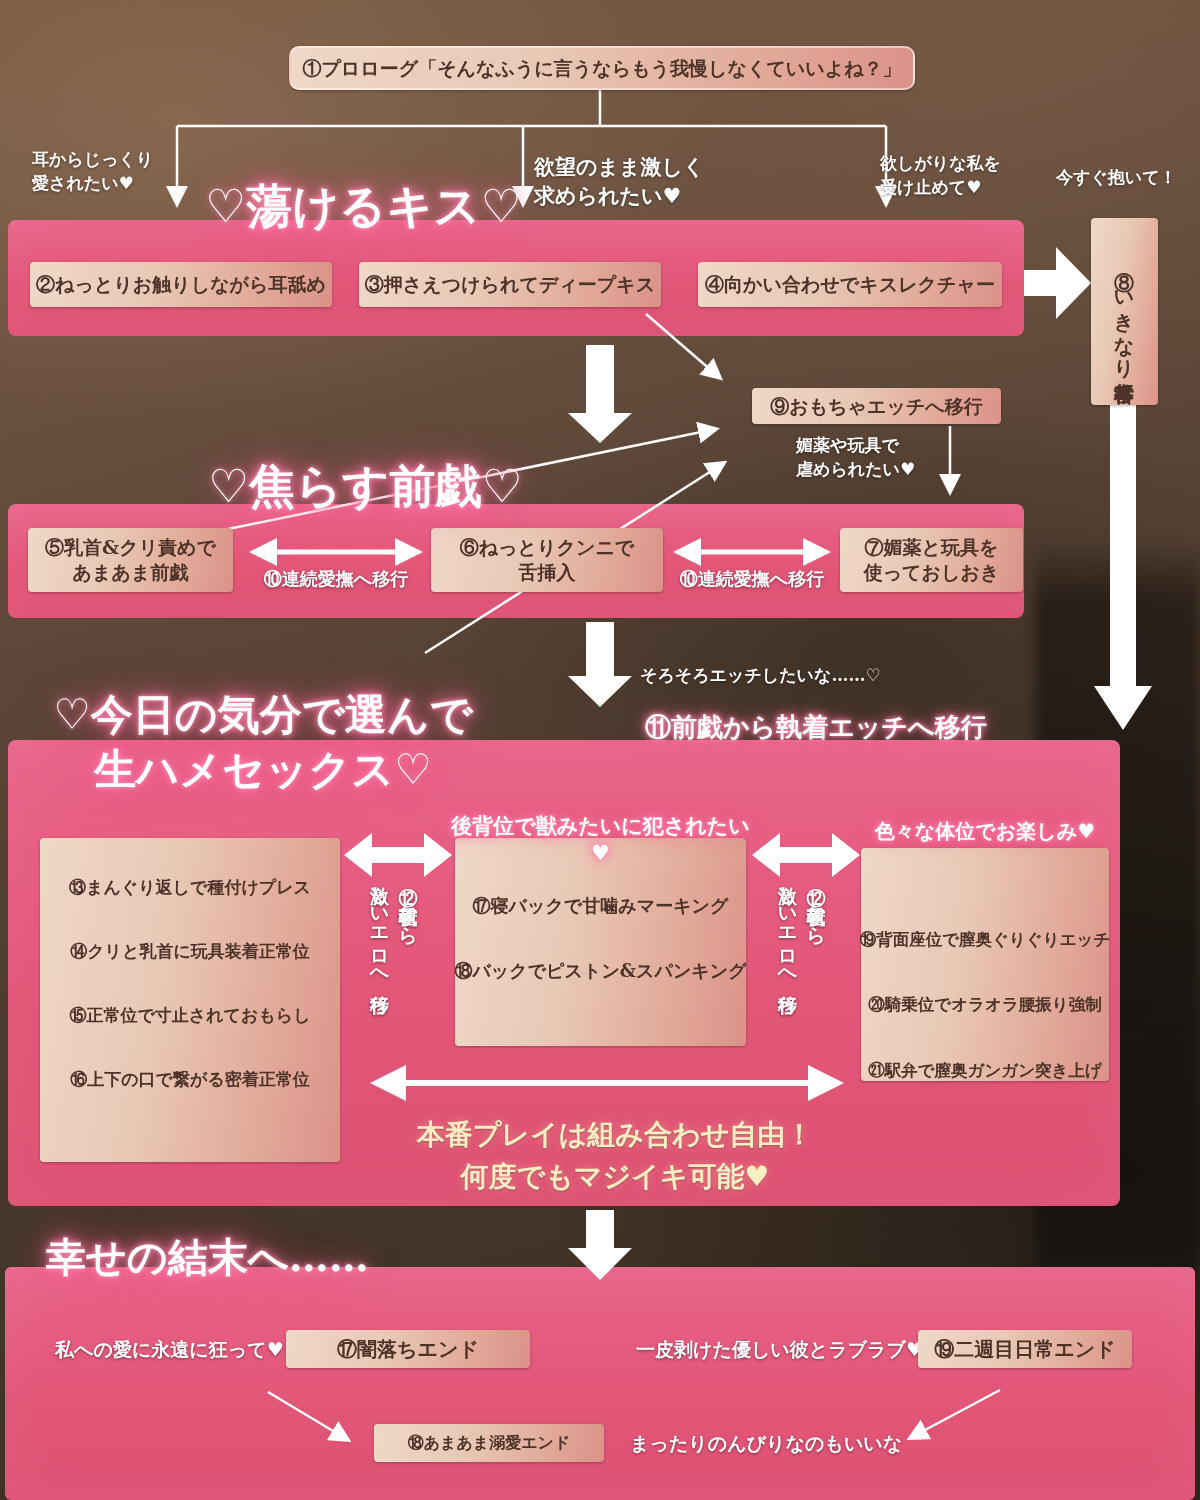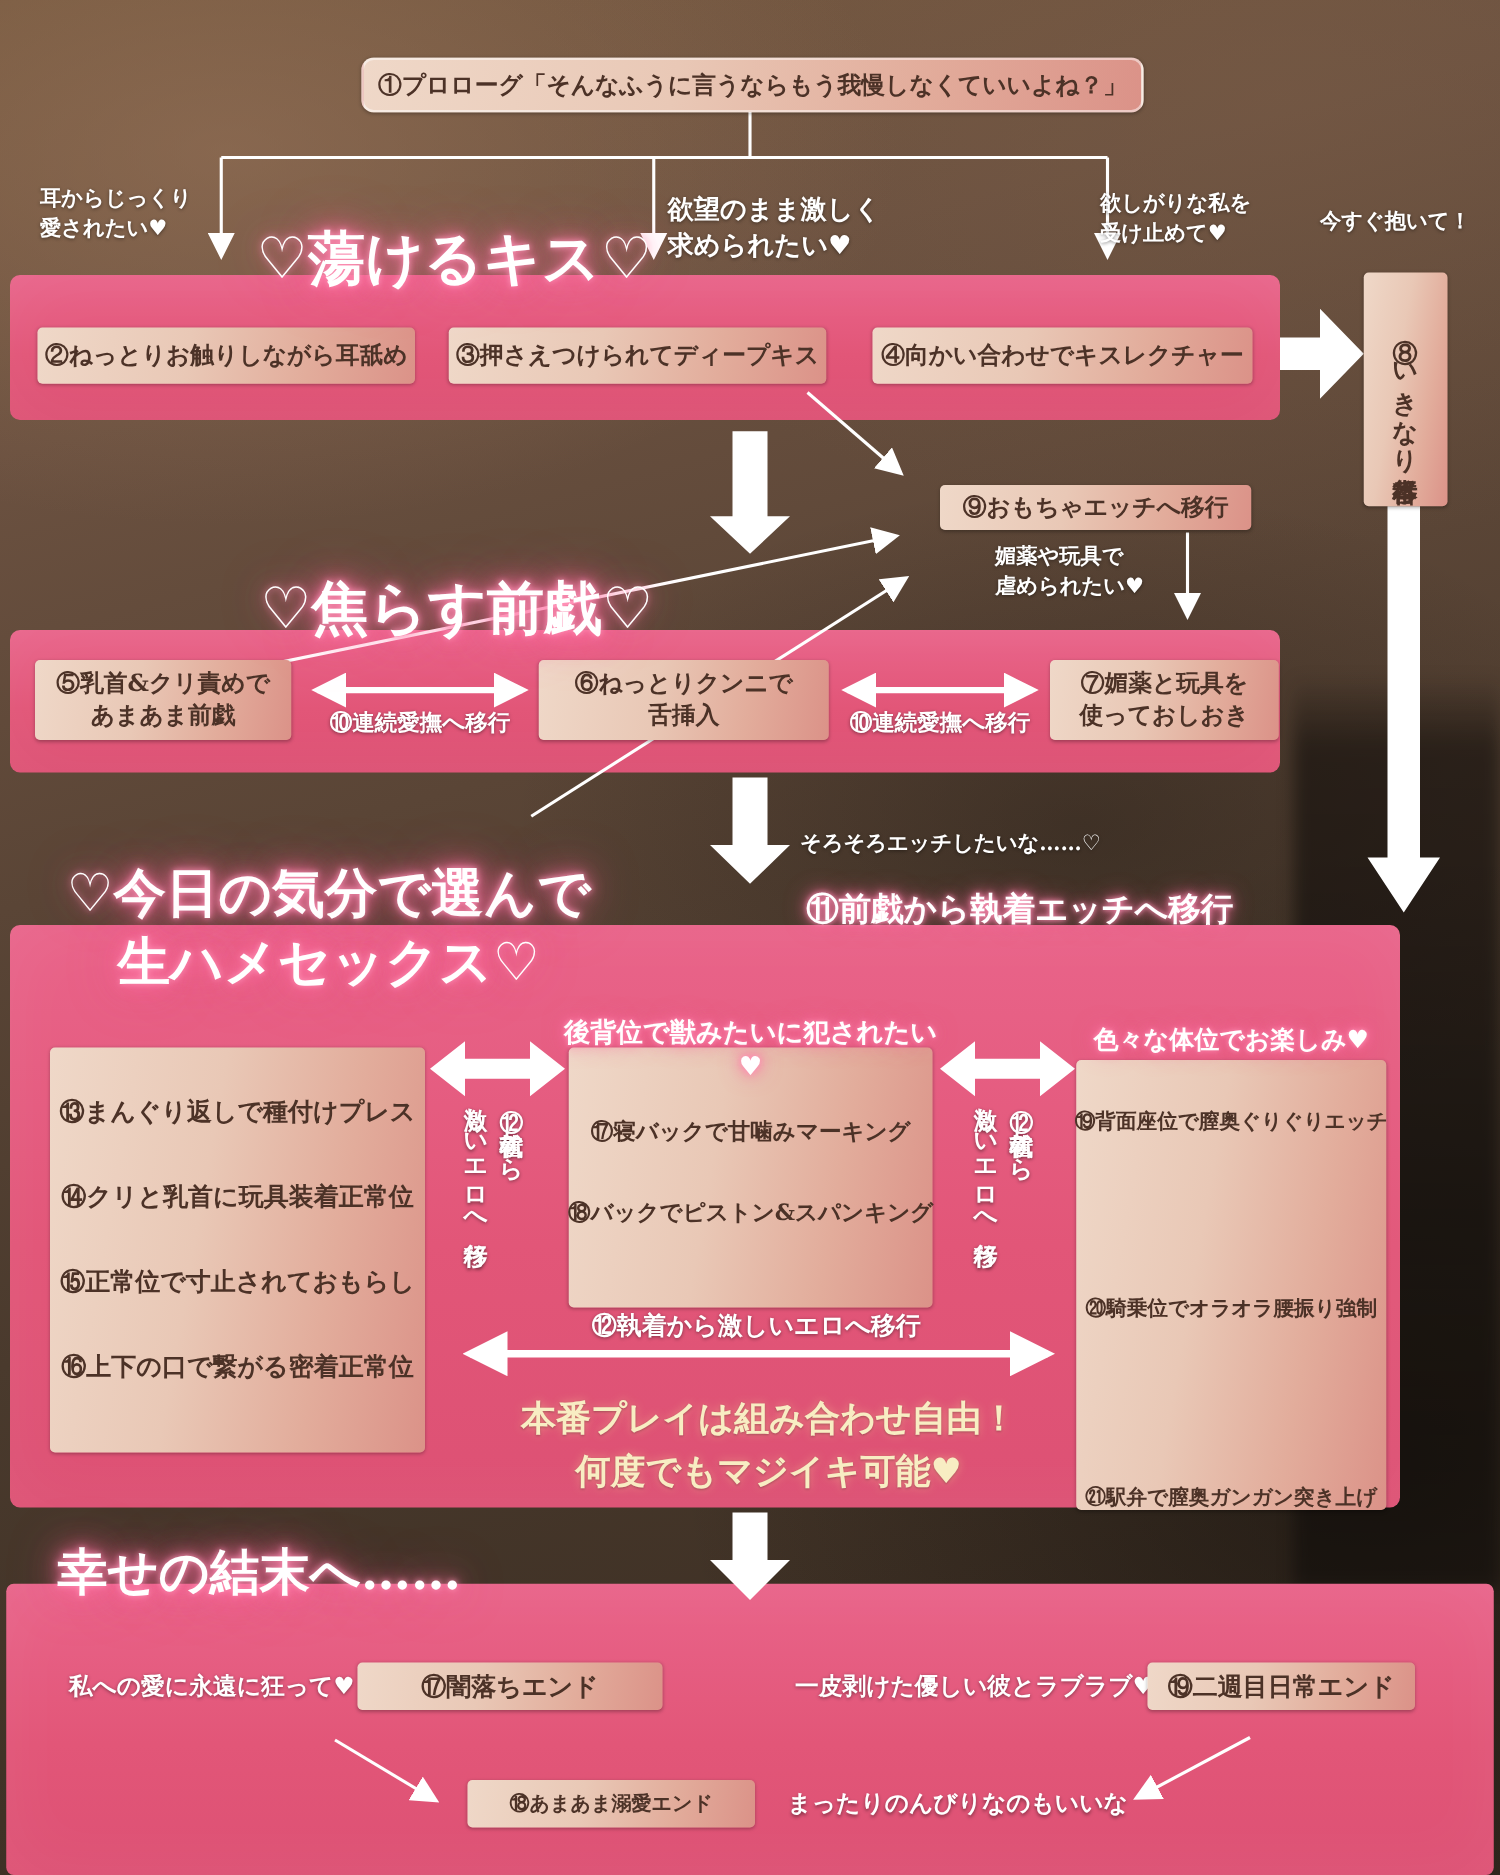--- a/index.html
+++ b/index.html
@@ -121,44 +121,43 @@
 使っておしおき</div>
 
   <div class="abs wlab" style="left:640px;top:664px;font-size:17px">そろそろエッチしたいな……♡</div>
   <div class="abs glow-sm" style="left:645px;top:710px;font-size:26px">⑪前戯から執着エッチへ移行</div>
   <div class="abs glow" style="left:38px;top:688px;width:450px;font-size:42px;text-align:center;line-height:1.3">♡今日の気分で選んで
 生ハメセックス♡</div>
 
   <div class="abs glow-sm" style="left:448px;top:812px;width:305px;font-size:21px">後背位で獣みたいに犯されたい♥</div>
   <div class="abs glow-sm" style="left:860px;top:818px;width:250px;font-size:20px">色々な体位でお楽しみ♥</div>
 
-  <div class="abs bx col" style="left:40px;top:838px;width:300px;height:324px;font-size:20px;padding-top:38px;gap:42px;justify-content:flex-start;box-sizing:border-box">
+  <div class="abs bx col" style="left:40px;top:838px;width:300px;height:324px;font-size:17px;padding-top:38px;gap:42px;justify-content:flex-start;box-sizing:border-box">
     <div class="item">⑬まんぐり返しで種付けプレス</div>
     <div class="item">⑭クリと乳首に玩具装着正常位</div>
     <div class="item">⑮正常位で寸止されておもらし</div>
     <div class="item">⑯上下の口で繋がる密着正常位</div>
   </div>
 
   <div class="abs bx col" style="left:455px;top:838px;width:291px;height:208px;font-size:18px;padding-top:56px;gap:42px;justify-content:flex-start;box-sizing:border-box">
     <div class="item">⑰寝バックで甘噛みマーキング</div>
     <div class="item">⑱バックでピストン&amp;スパンキング</div>
   </div>
 
-  <div class="abs bx col" style="left:861px;top:848px;width:248px;height:360px;font-size:16.5px;padding-top:38px;gap:44px;justify-content:space-between;box-sizing:border-box">
+  <div class="abs bx col" style="left:861px;top:848px;width:248px;height:233px;font-size:16.5px;padding-top:38px;gap:44px;justify-content:flex-end;box-sizing:border-box">
     <div class="item">⑲背面座位で膣奥ぐりぐりエッチ</div>
     <div class="item">⑳騎乗位でオラオラ腰振り強制</div>
     <div class="item">㉑駅弁で膣奥ガンガン突き上げ</div>
   </div>
 
   <div class="abs wlab vert" style="left:366px;top:872px;height:205px;font-size:19px;line-height:1.5">⑫執着から
 激しいエロへ移行</div>
   <div class="abs wlab vert" style="left:774px;top:872px;height:205px;font-size:19px;line-height:1.5">⑫執着から
 激しいエロへ移行</div>
 
-  <div class="abs wlab" style="left:440px;top:1046px;width:330px;font-size:20px;text-align:center">⑫執着から激しいエロへ移行</div>
 
   <div class="abs note" style="left:395px;top:1114px;width:440px;font-size:28px;line-height:1.5">本番プレイは組み合わせ自由！
 何度でもマジイキ可能♥</div>
 
   <div class="abs glow" style="left:46px;top:1230px;font-size:40px">幸せの結末へ……</div>
 
   <div class="abs wlab" style="left:55px;top:1336px;font-size:19px">私への愛に永遠に狂って♥</div>
   <div class="abs bx" style="left:286px;top:1330px;width:244px;height:38px;font-size:20px">⑰闇落ちエンド</div>
   <div class="abs wlab" style="left:636px;top:1336px;font-size:19px">一皮剥けた優しい彼とラブラブ♥</div>
   <div class="abs bx" style="left:918px;top:1330px;width:214px;height:38px;font-size:20px">⑲二週目日常エンド</div>

